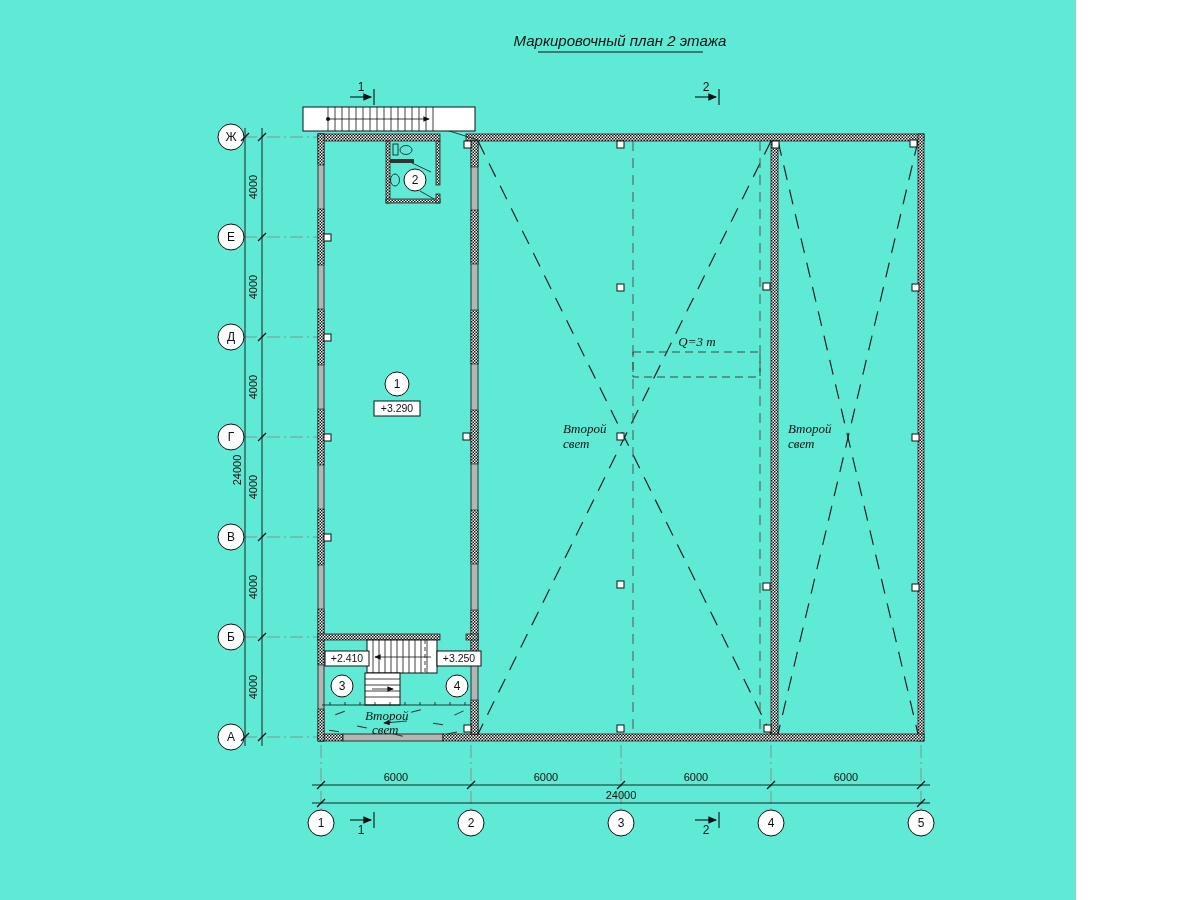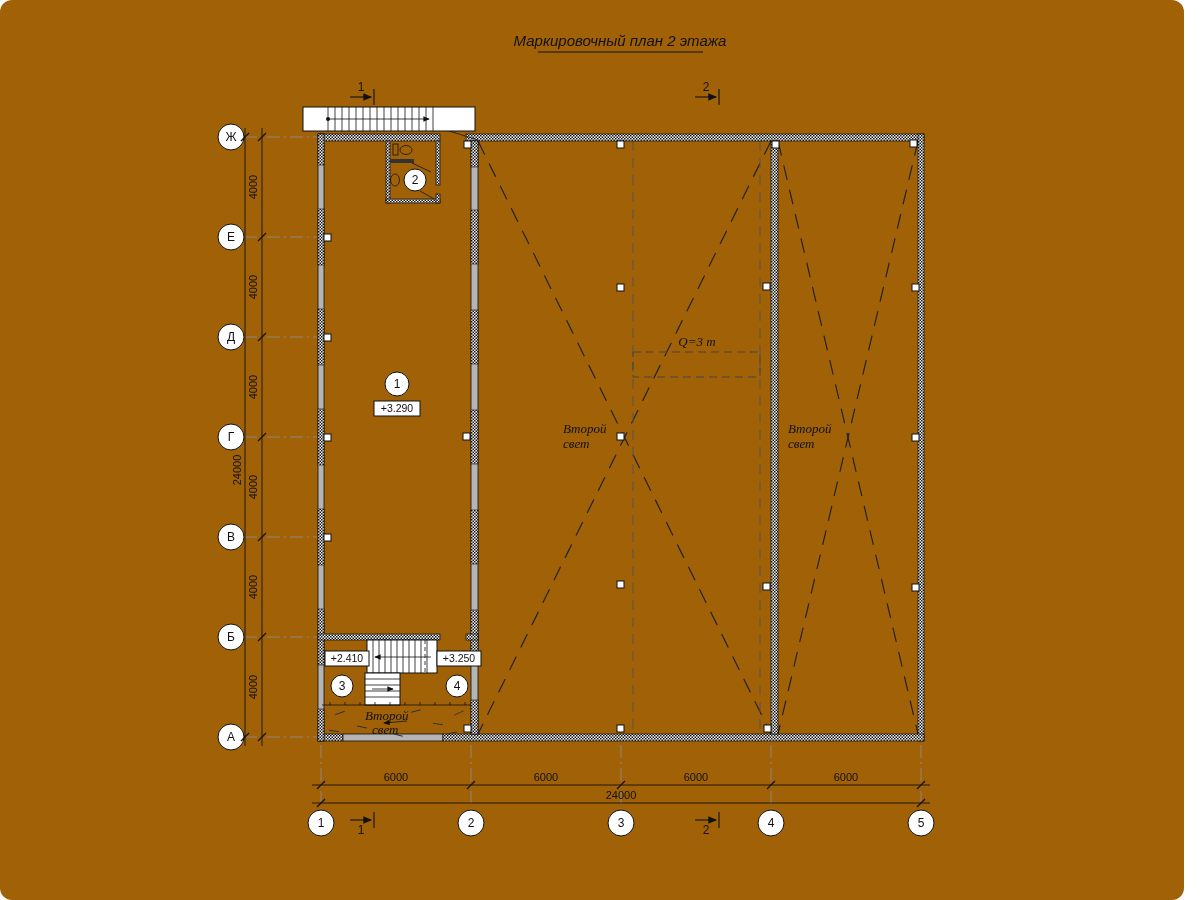--- a/index.html
+++ b/index.html
@@ -1,16 +1,16 @@
 <!DOCTYPE html>
 <html><head>
 <meta charset="utf-8">
 <style>
   html,body{margin:0;padding:0;background:#fff;}
-  .sheet{position:relative;width:1184px;height:900px;background:#a16207;overflow:hidden;border-radius:12px;}
+  .sheet{position:relative;width:1076px;height:900px;background:#5eead4;overflow:hidden;}
   svg{display:block;}
   .w{fill:url(#chk);stroke:#111;stroke-width:.7;}
   .win{fill:#b5b5b5;stroke:#111;stroke-width:.8;}
   .ol{fill:#fff;stroke:#111;stroke-width:1;}
   .thin{stroke:#111;stroke-width:.8;fill:none;}
   .med{stroke:#111;stroke-width:1.1;fill:none;}
   .xln{stroke:#222;stroke-width:1.2;fill:none;stroke-dasharray:15 10;}
   .rail{stroke:#555;stroke-width:1;fill:none;stroke-dasharray:10 7;}
   .bridge{fill:none;stroke:#444;stroke-width:1;stroke-dasharray:8 5;}
   .axln{stroke:#8a8a8a;stroke-width:.9;fill:none;stroke-dasharray:13 4 2 4;}

